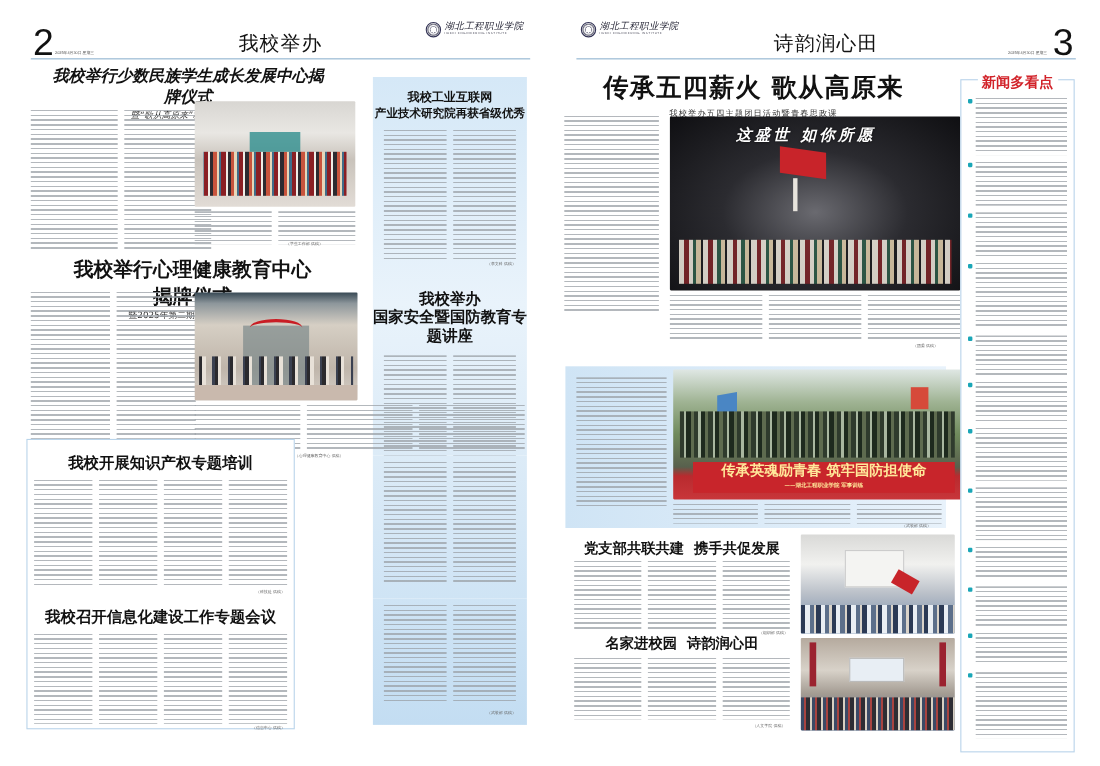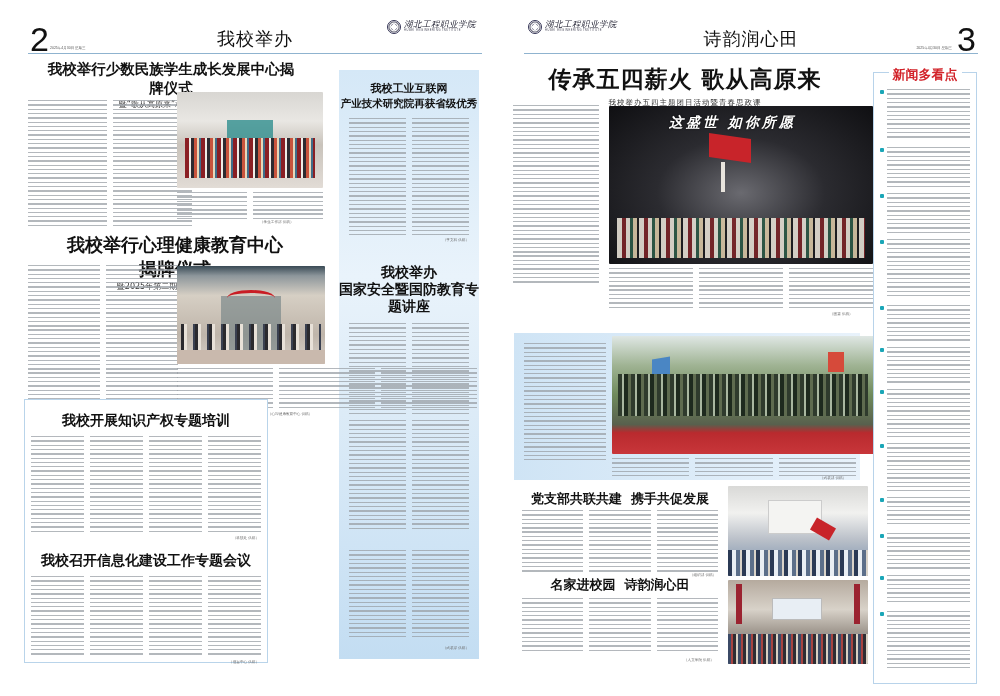--- a/index.html
+++ b/index.html
@@ -98,21 +98,21 @@
     <div class="section-title">我校举办</div>
     <div class="logo">
       <div class="logo-emblem"></div>
       <div class="logo-text">
         <span class="logo-cn">湖北工程职业学院</span>
         <span class="logo-en">HUBEI ENGINEERING INSTITUTE</span>
       </div>
     </div>
   </div>
 
-  <div class="art a1" style="left:46px; top:58px; width:250px;">
+  <div class="art a1" style="left:46px; top:58px; width:250px;font-style:italic;">
     <div class="headline">我校举行少数民族学生成长发展中心揭牌仪式</div>
     <div class="subhead">暨“歌从高原来”栏目开播仪式</div>
   </div>
   <div class="art" style="left:28px; top:100px; width:164px; height:128px;">
     <div class="cols" style="height:100%;">
       <div class="col lines"></div>
         <div class="col lines"></div>
     </div>
   </div>
   <div class="photo ph-minority" style="left:177px; top:92px; width:146px; height:96px;">
@@ -240,20 +240,24 @@
 
 <div class="blue-band">
   <div class="lines" style="position:absolute; left:10px; top:10px; width:82px; height:120px;"></div>
 </div>
 <div class="photo ph-military" style="left:612px; top:336px; width:262px; height:118px;">
   <div class="flag-red" style="left:72px; top:44px; width:70px; height:30px;"></div>
   <div style="position:absolute; left:40px; top:22px; width:18px; height:22px; background:#4a86c4; transform:skewY(-10deg);"></div>
   <div style="position:absolute; right:30px; top:16px; width:16px; height:20px; background:#d64a3a;"></div>
   <div class="people-row" style="top:38px;"></div>
   <div class="people-row" style="top:58px;"></div>
+  <div class="banner" style="left:18px; right:6px; bottom:6px; height:28px; font-size:13px; line-height:18px;">
+    <div>传承英魂励青春 筑牢国防担使命</div>
+    <div style="font-size:5px; line-height:8px;">——湖北工程职业学院 军事训练</div>
+  </div>
 </div>
 <div class="art" style="left:612px; top:458px; width:244px; height:18px;">
   <div class="cols" style="height:100%;">
       <div class="col lines"></div>
       <div class="col lines"></div>
       <div class="col lines"></div>
     </div>
 </div>
 <div class="byline" style="position:absolute; left:820px; top:474px;">（武装部 供稿）</div>
 

